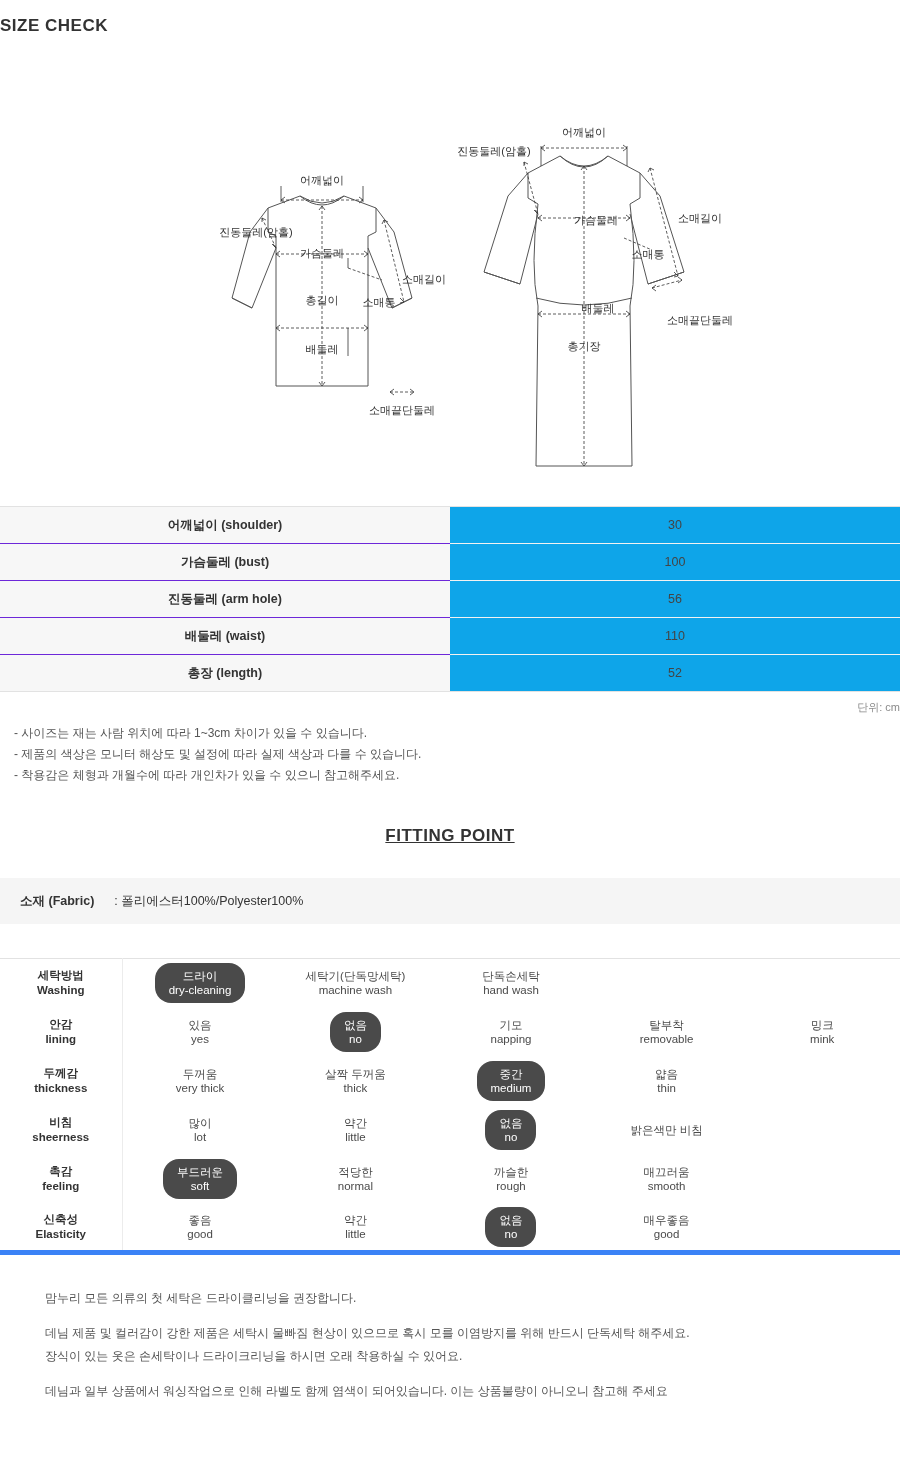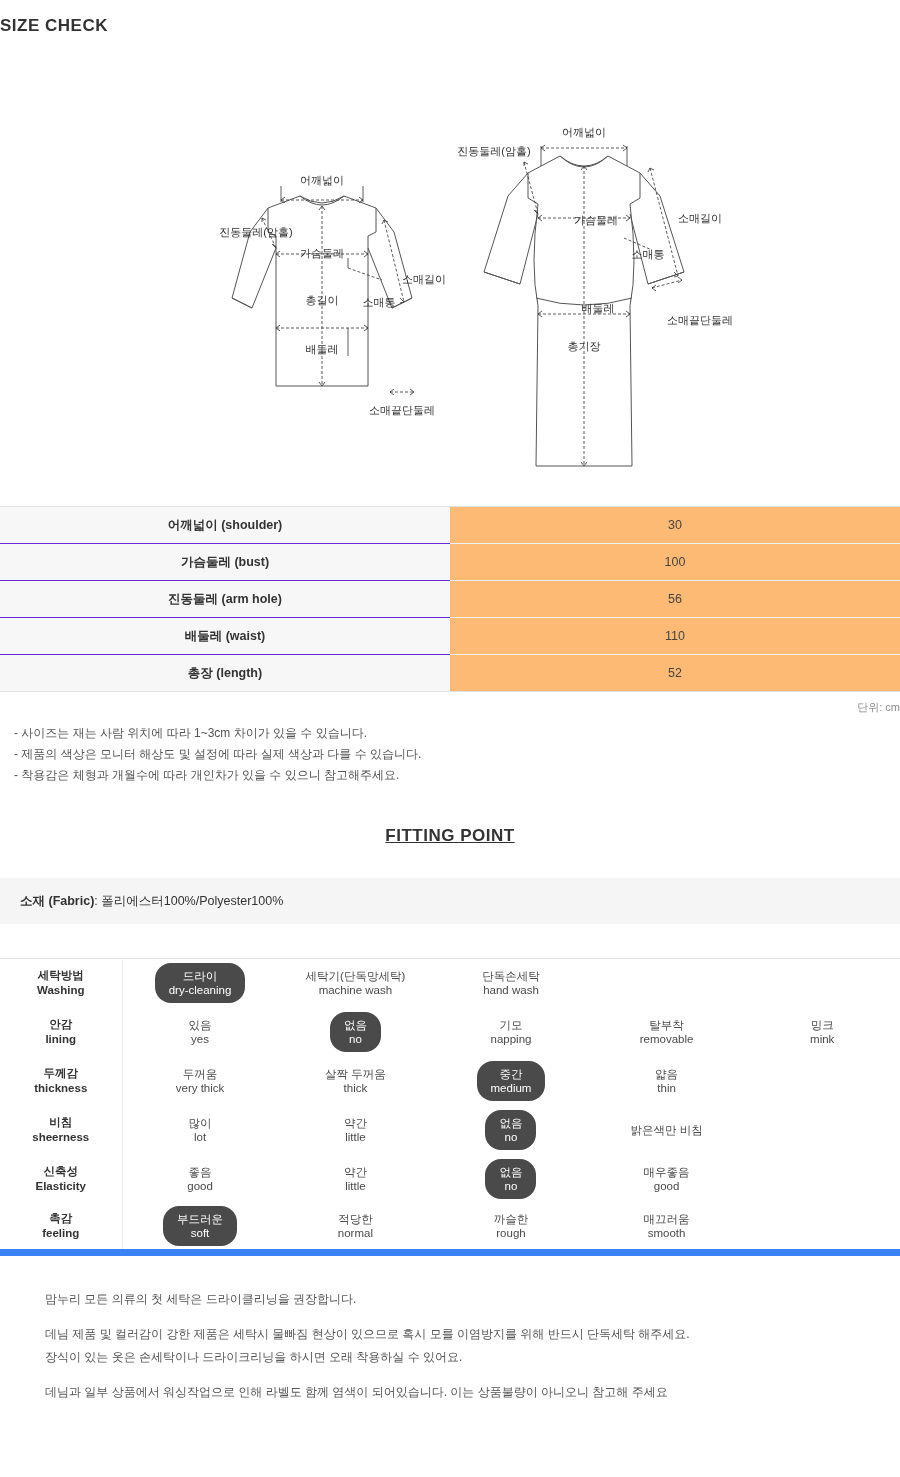--- a/index.html
+++ b/index.html
@@ -47,21 +47,21 @@
   }
   .size-table td.label {
     width: 50%;
     background: #f7f7f7;
     text-align: center;
     font-weight: bold;
     color: #333;
   }
   .size-table td.value {
     width: 50%;
-    background: #fdba74;
+    background: #0ea5e9;
     text-align: center;
     color: #444;
   }
   .size-table tr + tr td.label { border-top: 1px solid #6d28d9; }
   .size-table tr + tr td.value { border-top: 1px solid #f2f2f2; }
 
   .unit-note {
     text-align: right;
     font-size: 11px;
     color: #8a8a8a;
@@ -89,29 +89,30 @@
 
   .fabric-bar {
     margin-top: 32px;
     background: #f5f5f5;
     height: 46px;
     display: flex;
     align-items: center;
     padding-left: 20px;
     font-size: 12.5px;
     color: #333;
+    gap: 20px;
   }
   .fabric-bar b { font-weight: bold; }
 
   
   .care-table {
     width: 100%;
     border-collapse: collapse;
     border-top: 1px solid #e2e2e2;
-    border-bottom: 7px solid #3b82f6;
+    border-bottom: 5px solid #3b82f6;
     margin-top: 34px;
     table-layout: fixed;
   }
   .care-table td {
     height: 49px;
     text-align: center;
     vertical-align: middle;
     font-size: 11.5px;
     line-height: 14px;
     color: #4a4a4a;
@@ -364,38 +365,38 @@
             <div>sheerness</div>
           </td>
           <td><span class="cell-txt"><div>많이</div><div>lot</div></span></td>
           <td><span class="cell-txt"><div>약간</div><div>little</div></span></td>
           <td><span class="chip"><div>없음</div><div>no</div></span></td>
           <td><span class="cell-txt"><div>밝은색만 비침</div></span></td>
           <td></td>
         </tr>
         <tr>
           <td class="rowhead">
+            <div>촉감</div>
+            <div>feeling</div>
+          </td>
+          <td><span class="chip"><div>부드러운</div><div>soft</div></span></td>
+          <td><span class="cell-txt"><div>적당한</div><div>normal</div></span></td>
+          <td><span class="cell-txt"><div>까슬한</div><div>rough</div></span></td>
+          <td><span class="cell-txt"><div>매끄러움</div><div>smooth</div></span></td>
+          <td></td>
+        </tr>
+        <tr>
+          <td class="rowhead">
             <div>신축성</div>
             <div>Elasticity</div>
           </td>
           <td><span class="cell-txt"><div>좋음</div><div>good</div></span></td>
           <td><span class="cell-txt"><div>약간</div><div>little</div></span></td>
           <td><span class="chip"><div>없음</div><div>no</div></span></td>
           <td><span class="cell-txt"><div>매우좋음</div><div>good</div></span></td>
-          <td></td>
-        </tr>
-        <tr>
-          <td class="rowhead">
-            <div>촉감</div>
-            <div>feeling</div>
-          </td>
-          <td><span class="chip"><div>부드러운</div><div>soft</div></span></td>
-          <td><span class="cell-txt"><div>적당한</div><div>normal</div></span></td>
-          <td><span class="cell-txt"><div>까슬한</div><div>rough</div></span></td>
-          <td><span class="cell-txt"><div>매끄러움</div><div>smooth</div></span></td>
           <td></td>
         </tr>
       </tbody>
   </table>
 
   <div class="bottom-notes">
     <p>맘누리 모든 의류의 첫 세탁은 드라이클리닝을 권장합니다.</p>
     <p class="tight">데님 제품 및 컬러감이 강한 제품은 세탁시 물빠짐 현상이 있으므로 혹시 모를 이염방지를 위해 반드시 단독세탁 해주세요.</p>
     <p>장식이 있는 옷은 손세탁이나 드라이크리닝을 하시면 오래 착용하실 수 있어요.</p>
     <p>데님과 일부 상품에서 워싱작업으로 인해 라벨도 함께 염색이 되어있습니다. 이는 상품불량이 아니오니 참고해 주세요</p>

